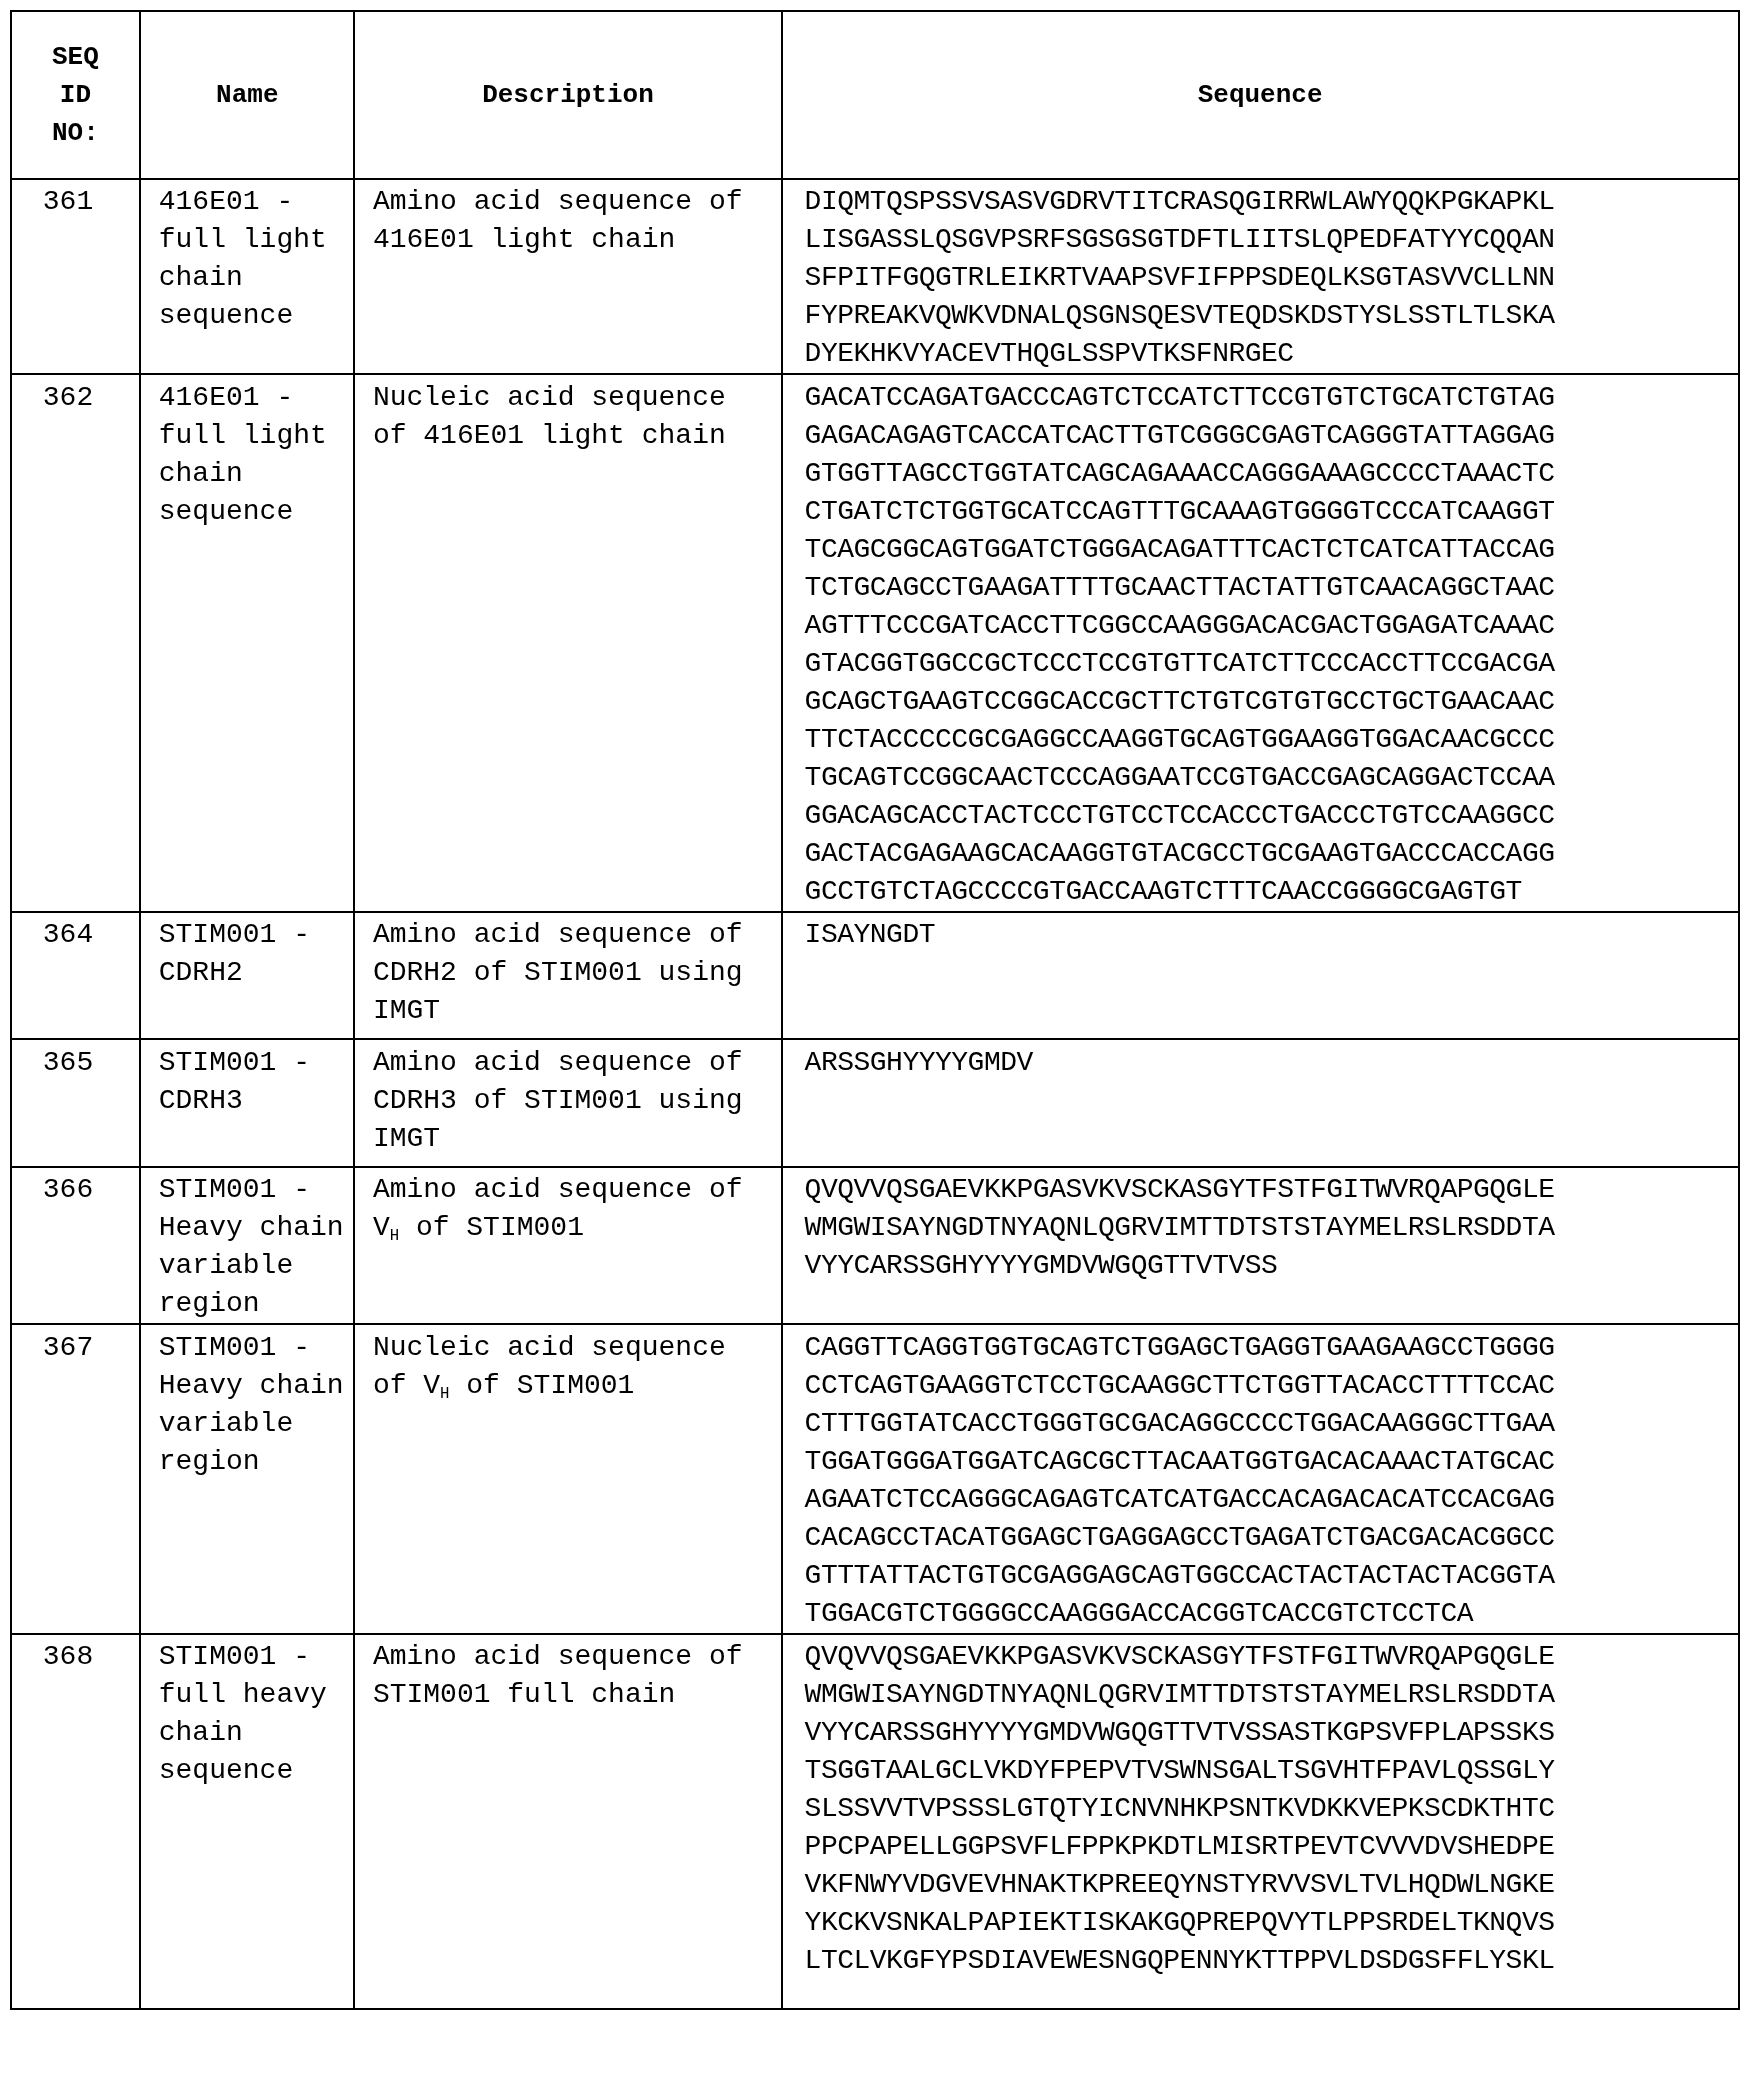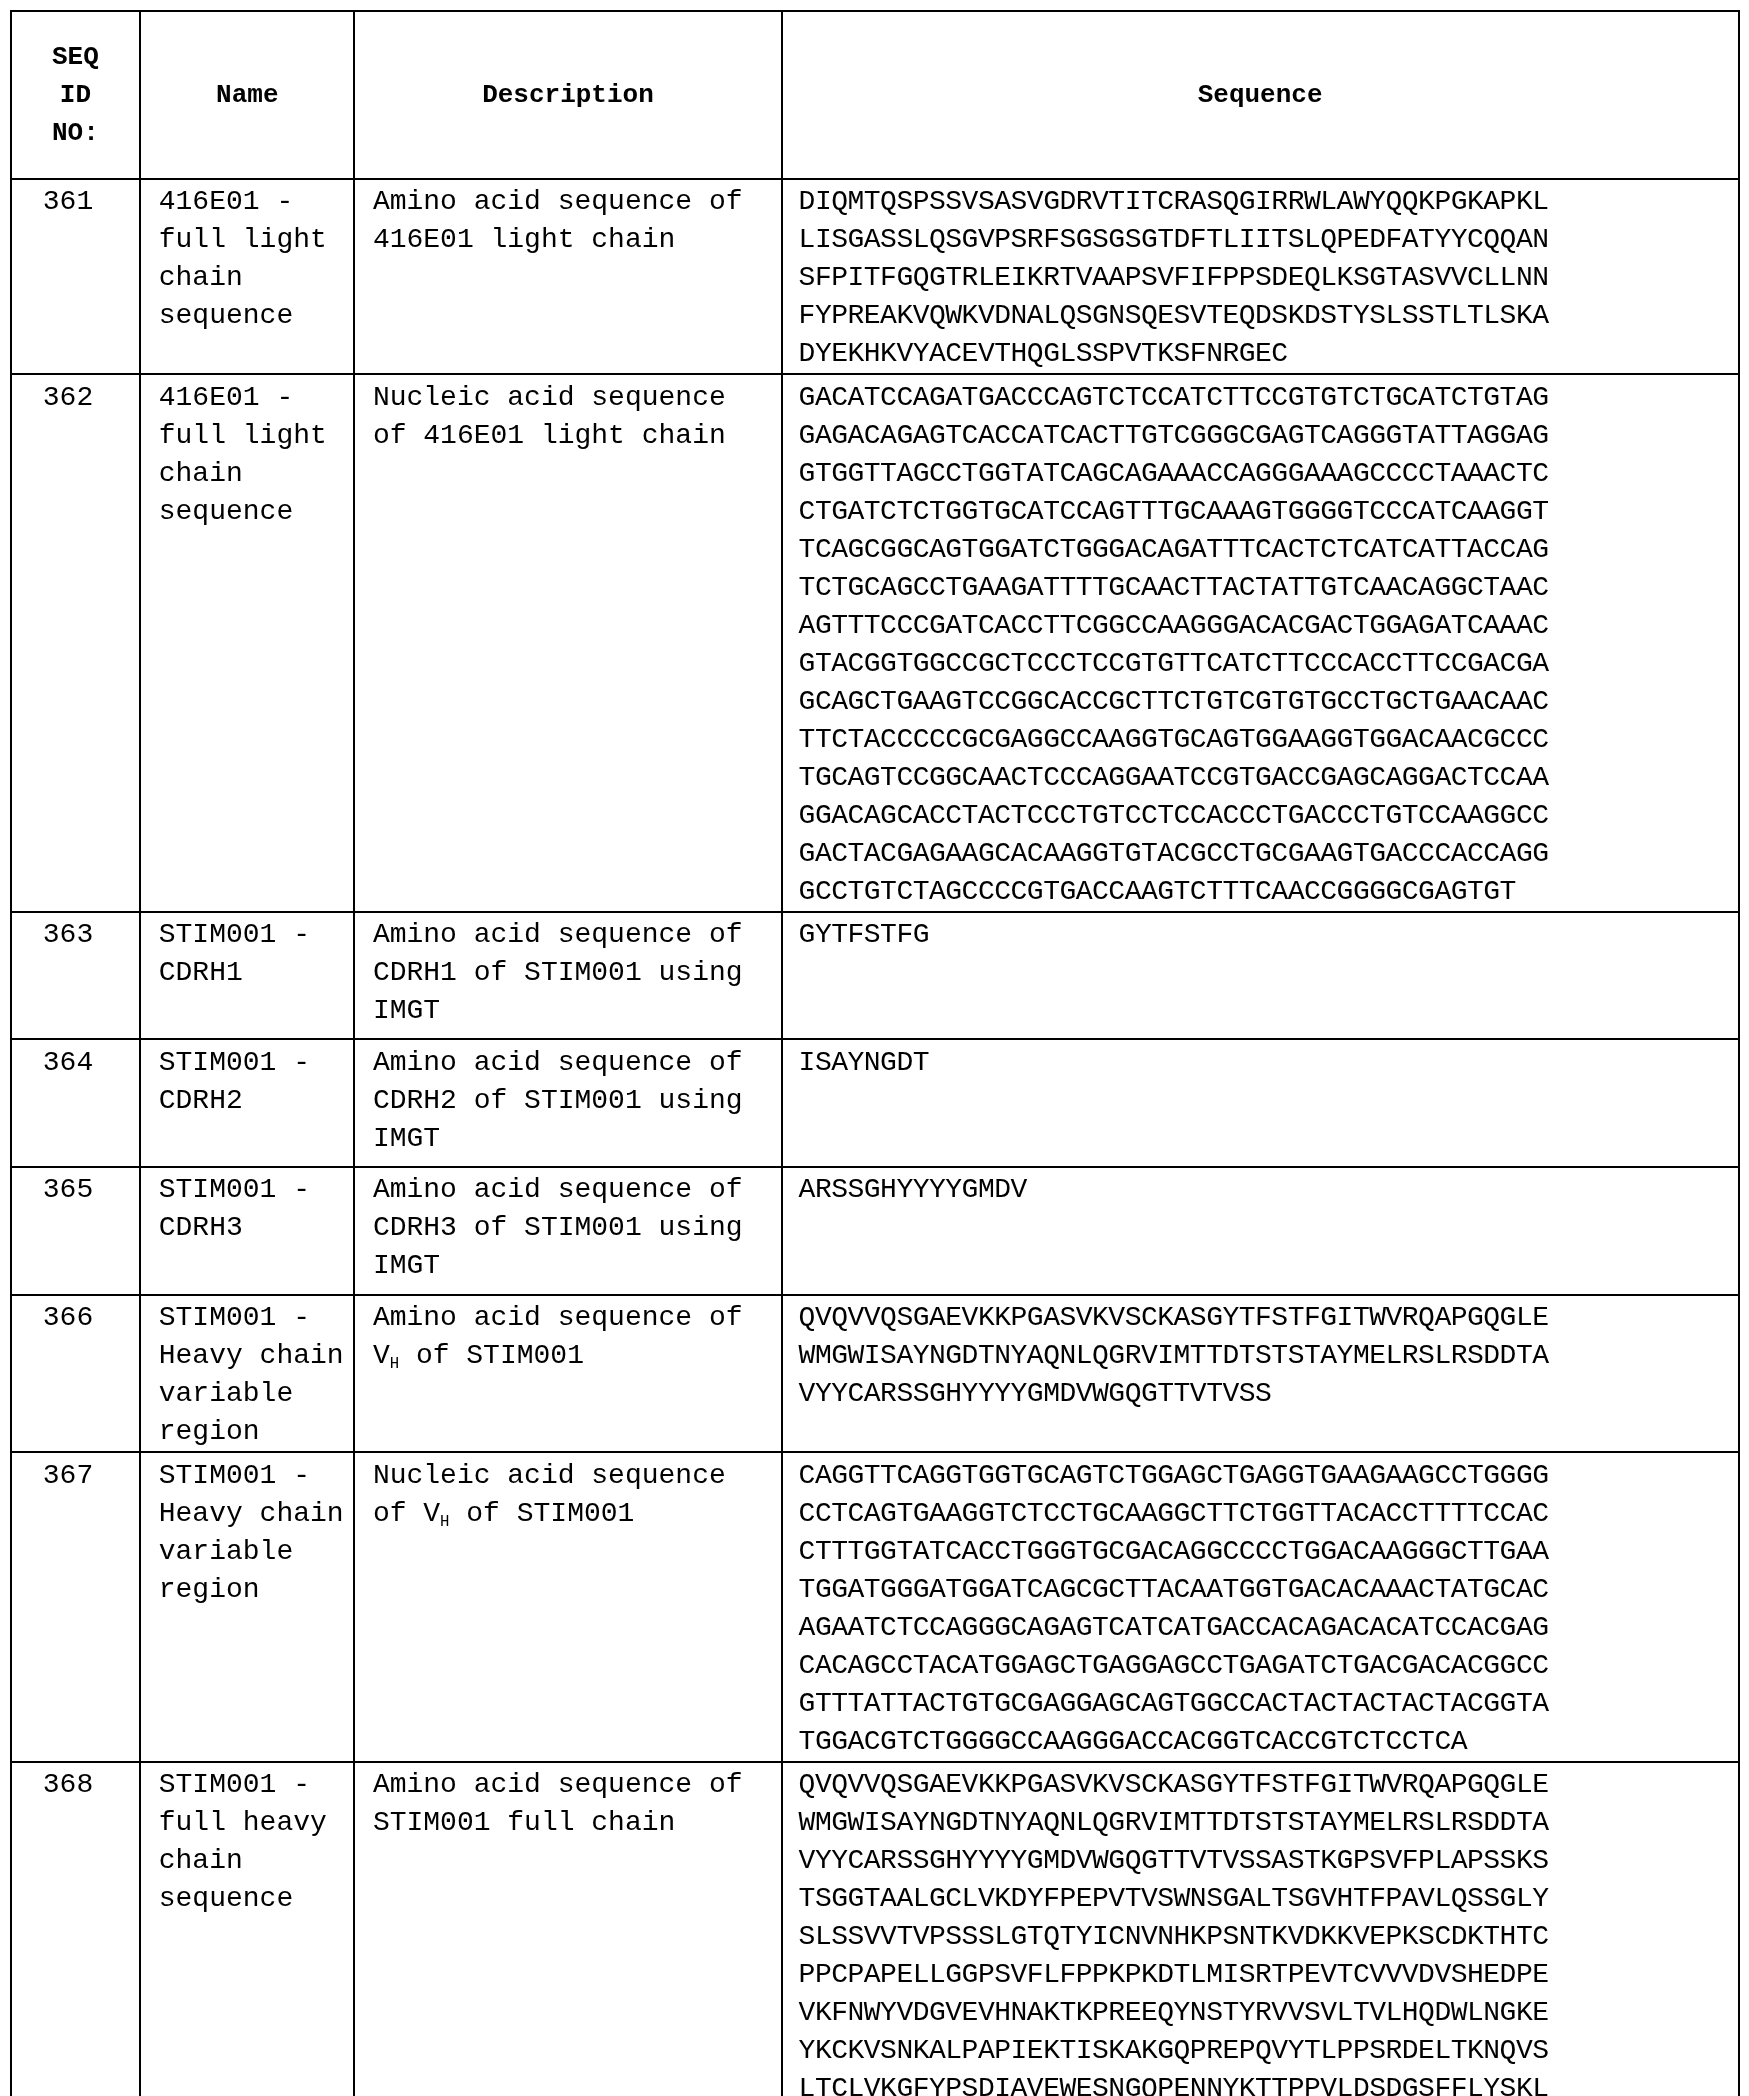--- a/index.html
+++ b/index.html
@@ -23,21 +23,21 @@
   .col-id { width: 129px; }
   .col-name { width: 213px; }
   .col-desc { width: 425px; }
   .col-seq { width: 952px; }
   .cell-text {
     font-size: 28px; line-height: 38px;
     padding: 3.5px 5.2px 0 17.5px;
     white-space: pre-wrap; word-break: break-word;
   }
   td.id .cell-text { text-align: center; padding-left: 5.2px; padding-right: 20px; }
-  td.seq .cell-text { padding-left: 16px; padding-right: 3.5px; letter-spacing: -0.5px; }
+  td.seq .cell-text { padding-left: 22px; padding-right: 3.5px; letter-spacing: -0.5px; }
   .seq-line { display: block; white-space: pre; }
   .sub { font-size: 15.7px; vertical-align: -5.2px; }
   .th-line { display: block; }
 </style>
 </head>
 <body>
 
 <table class="seq-table">
   <colgroup>
     <col class="col-id">
@@ -82,34 +82,20 @@
       <div class="cell-text">416E01 - full light chain sequence</div>
     </td>
     <td class="desc">
       <div class="cell-text"><span>Nucleic acid sequence of 416E01 light chain</span><span class="sub"></span><span></span></div>
     </td>
     <td class="seq">
       <div class="cell-text"><span class="seq-line">GACATCCAGATGACCCAGTCTCCATCTTCCGTGTCTGCATCTGTAG</span><span class="seq-line">GAGACAGAGTCACCATCACTTGTCGGGCGAGTCAGGGTATTAGGAG</span><span class="seq-line">GTGGTTAGCCTGGTATCAGCAGAAACCAGGGAAAGCCCCTAAACTC</span><span class="seq-line">CTGATCTCTGGTGCATCCAGTTTGCAAAGTGGGGTCCCATCAAGGT</span><span class="seq-line">TCAGCGGCAGTGGATCTGGGACAGATTTCACTCTCATCATTACCAG</span><span class="seq-line">TCTGCAGCCTGAAGATTTTGCAACTTACTATTGTCAACAGGCTAAC</span><span class="seq-line">AGTTTCCCGATCACCTTCGGCCAAGGGACACGACTGGAGATCAAAC</span><span class="seq-line">GTACGGTGGCCGCTCCCTCCGTGTTCATCTTCCCACCTTCCGACGA</span><span class="seq-line">GCAGCTGAAGTCCGGCACCGCTTCTGTCGTGTGCCTGCTGAACAAC</span><span class="seq-line">TTCTACCCCCGCGAGGCCAAGGTGCAGTGGAAGGTGGACAACGCCC</span><span class="seq-line">TGCAGTCCGGCAACTCCCAGGAATCCGTGACCGAGCAGGACTCCAA</span><span class="seq-line">GGACAGCACCTACTCCCTGTCCTCCACCCTGACCCTGTCCAAGGCC</span><span class="seq-line">GACTACGAGAAGCACAAGGTGTACGCCTGCGAAGTGACCCACCAGG</span><span class="seq-line">GCCTGTCTAGCCCCGTGACCAAGTCTTTCAACCGGGGCGAGTGT</span></div>
     </td>
   </tr>
 
-  <tr style="height: 113px;">
-    <td class="id">
-      <div class="cell-text">363</div>
-    </td>
-    <td class="name">
-      <div class="cell-text">STIM001 - CDRH1</div>
-    </td>
-    <td class="desc">
-      <div class="cell-text"><span>Amino acid sequence of CDRH1 of STIM001 using IMGT</span><span class="sub"></span><span></span></div>
-    </td>
-    <td class="seq">
-      <div class="cell-text"><span class="seq-line">GYTFSTFG</span></div>
-    </td>
-  </tr>
 
   <tr style="height: 113px;">
     <td class="id">
       <div class="cell-text">364</div>
     </td>
     <td class="name">
       <div class="cell-text">STIM001 - CDRH2</div>
     </td>
     <td class="desc">
       <div class="cell-text"><span>Amino acid sequence of CDRH2 of STIM001 using IMGT</span><span class="sub"></span><span></span></div>

